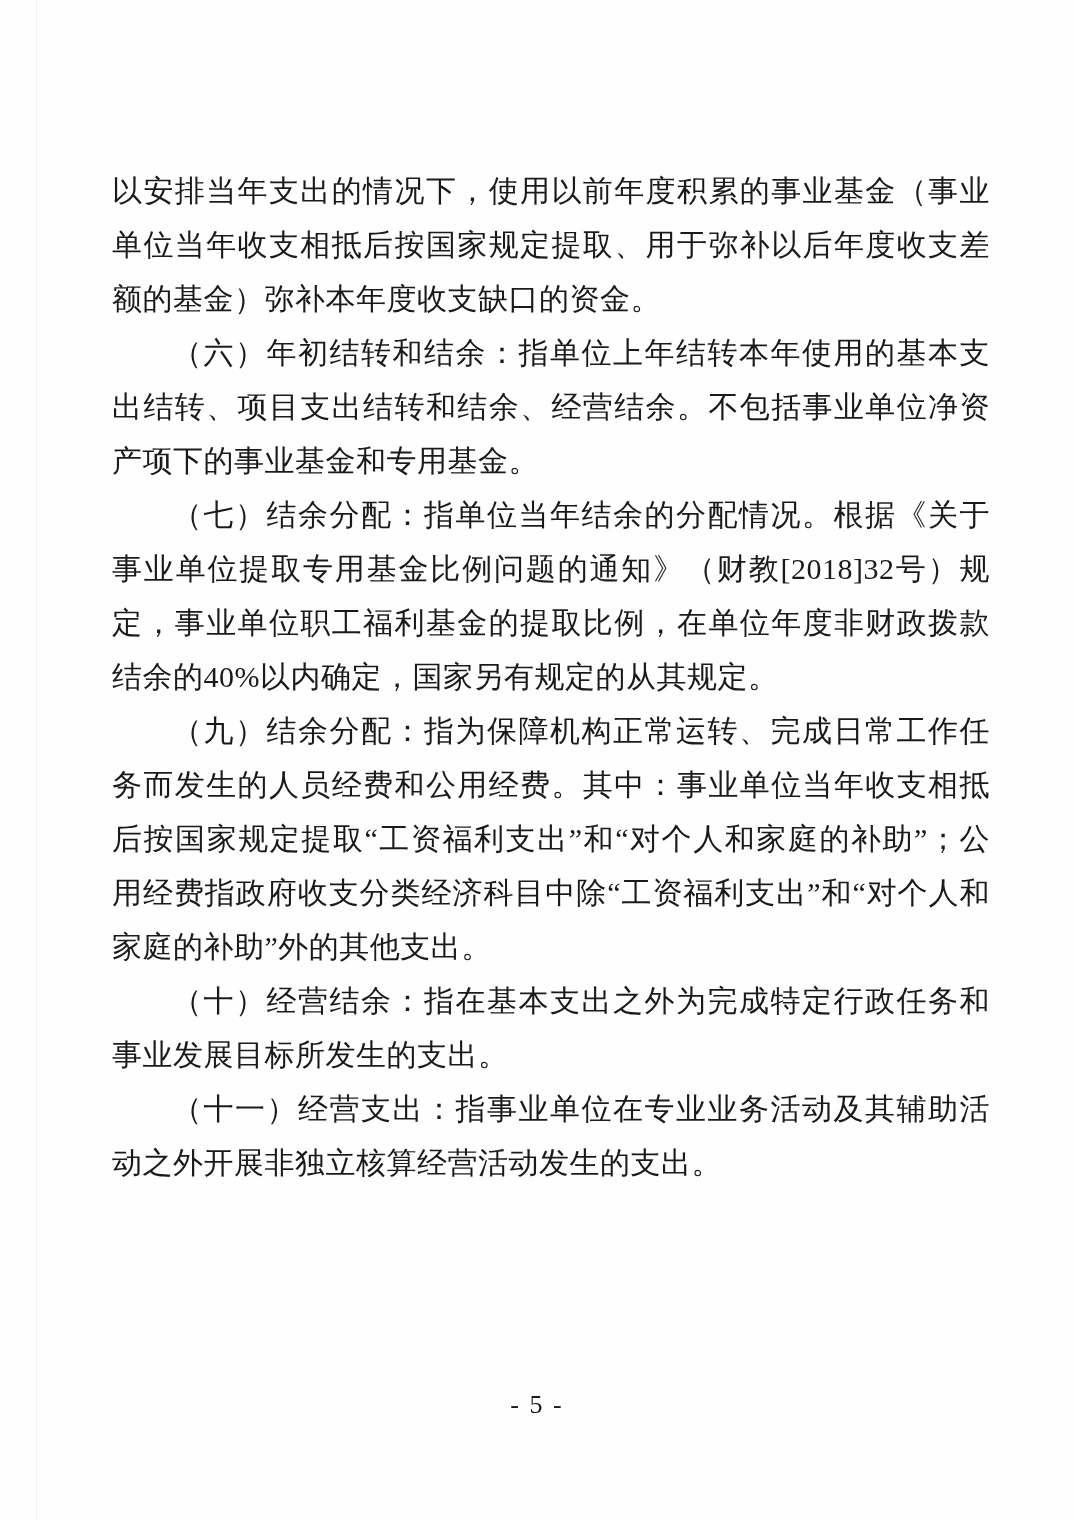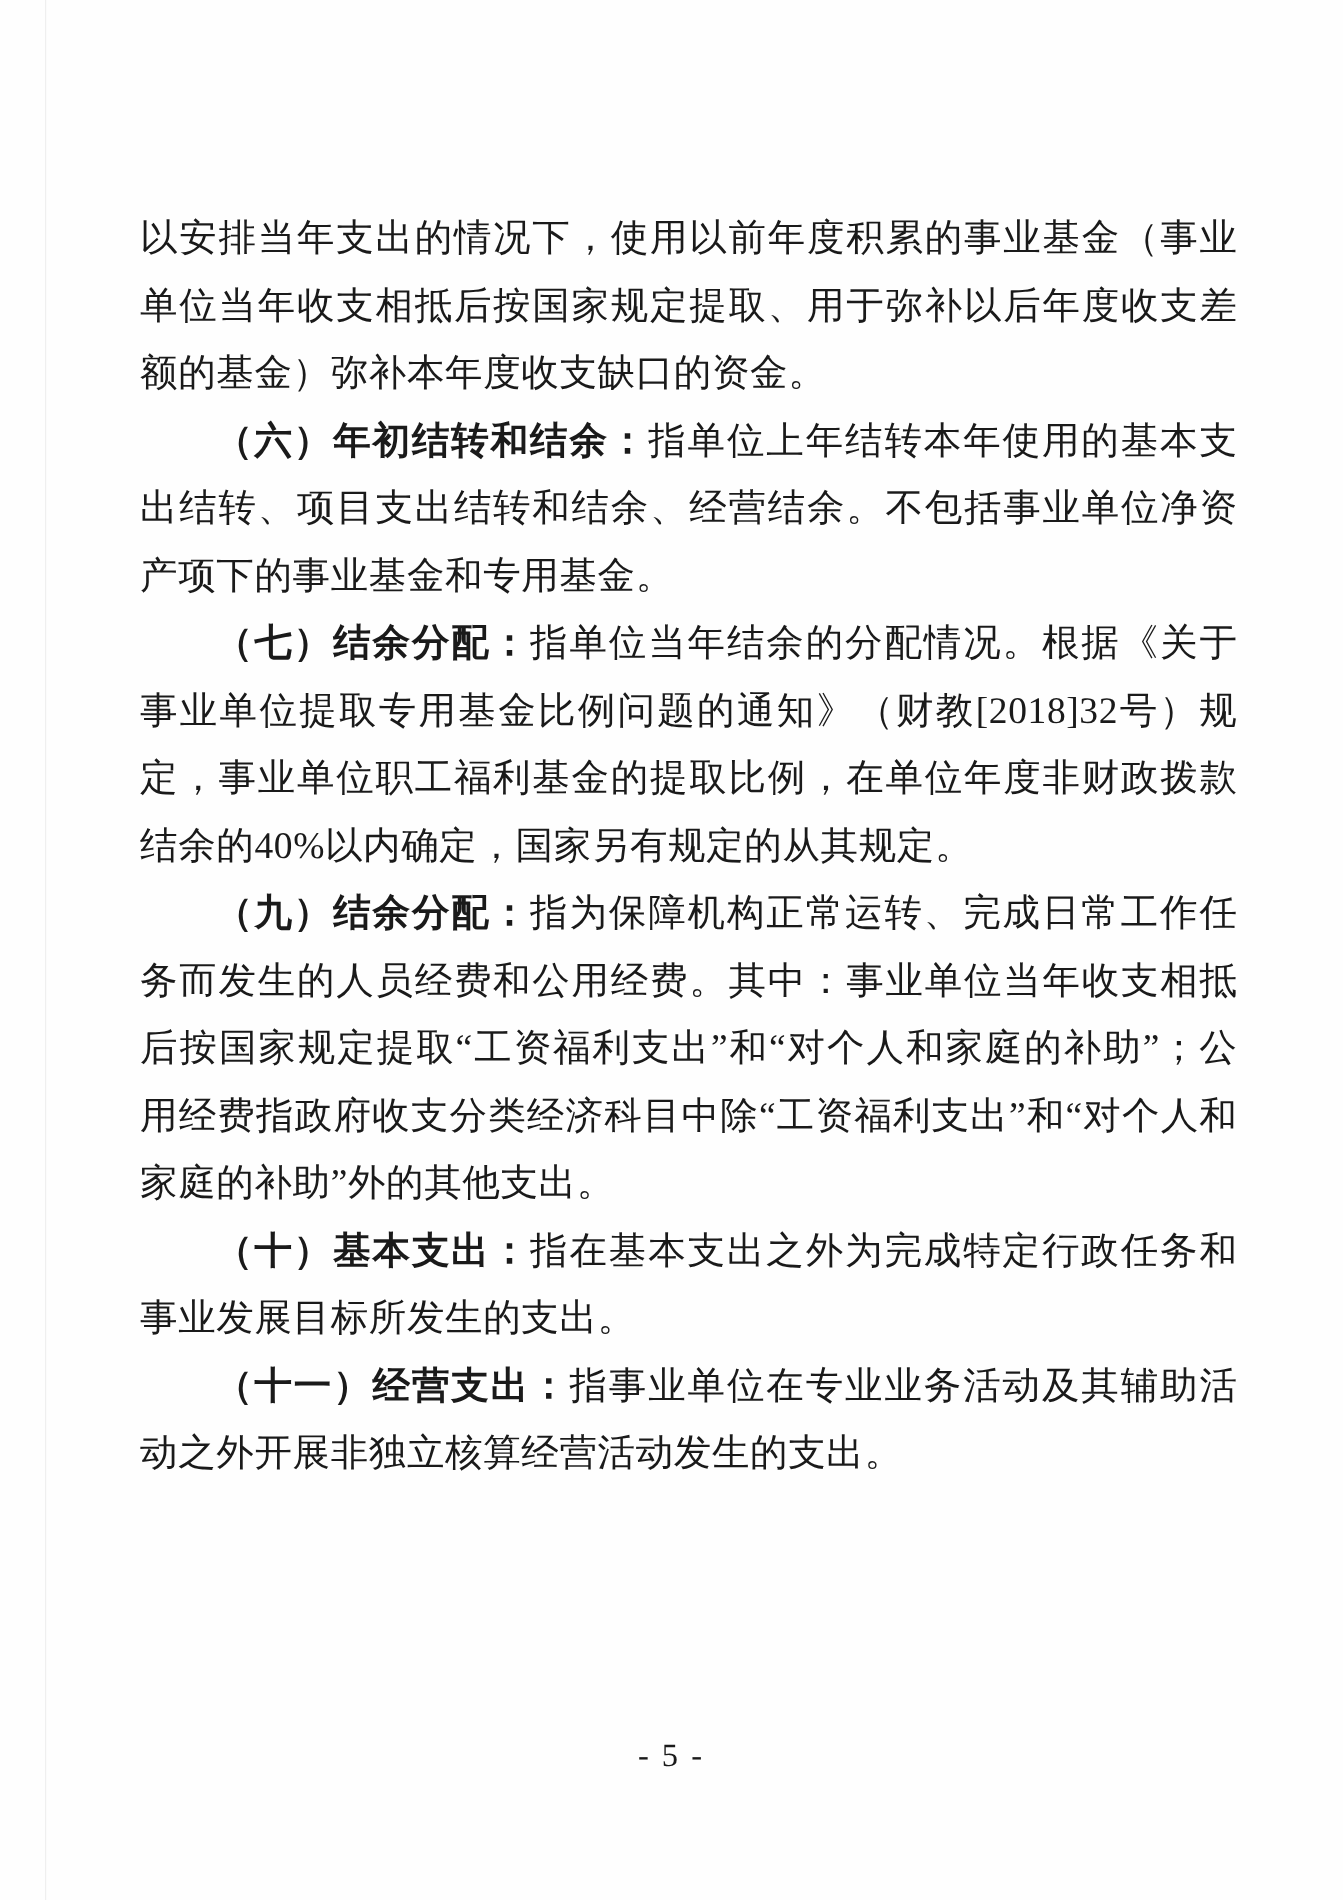--- a/index.html
+++ b/index.html
@@ -40,21 +40,21 @@
     line-height: 54px;
     text-align: justify;
     text-justify: inter-ideograph;
     letter-spacing: 0.5px;
     word-break: break-all;
   }
   .para.indent {
     text-indent: 2em;
   }
   .para .lead {
-    font-weight: 700;
+    font-weight: 400;
   }
   .page-number {
     position: absolute;
     left: 0;
     right: 0;
     top: 1390px;
     text-align: center;
     font-size: 26px;
     letter-spacing: 2px;
     color: #1a1a1a;
@@ -64,18 +64,18 @@
 <body>
 
 <div class="page">
   <div class="scan-edge"></div>
 
   <div class="content" id="content">
       <p class="para"><span>以安排当年支出的情况下，使用以前年度积累的事业基金（事业单位当年收支相抵后按国家规定提取、用于弥补以后年度收支差额的基金）弥补本年度收支缺口的资金。</span></p>
       <p class="para indent"><span class="lead">（六）年初结转和结余：</span><span>指单位上年结转本年使用的基本支出结转、项目支出结转和结余、经营结余。不包括事业单位净资产项下的事业基金和专用基金。</span></p>
       <p class="para indent"><span class="lead">（七）结余分配：</span><span>指单位当年结余的分配情况。根据《关于事业单位提取专用基金比例问题的通知》（财教[2018]32号）规定，事业单位职工福利基金的提取比例，在单位年度非财政拨款结余的40%以内确定，国家另有规定的从其规定。</span></p>
       <p class="para indent"><span class="lead">（九）结余分配：</span><span>指为保障机构正常运转、完成日常工作任务而发生的人员经费和公用经费。其中：事业单位当年收支相抵后按国家规定提取“工资福利支出”和“对个人和家庭的补助”；公用经费指政府收支分类经济科目中除“工资福利支出”和“对个人和家庭的补助”外的其他支出。</span></p>
-      <p class="para indent"><span class="lead">（十）基本支出：</span><span>指在基本支出之外为完成特定行政任务和事业发展目标所发生的支出。</span></p>
+      <p class="para indent"><span class="lead">（十）经营结余：</span><span>指在基本支出之外为完成特定行政任务和事业发展目标所发生的支出。</span></p>
       <p class="para indent"><span class="lead">（十一）经营支出：</span><span>指事业单位在专业业务活动及其辅助活动之外开展非独立核算经营活动发生的支出。</span></p>
     </div>
 
   <div class="page-number">- 5 -</div>
 </div>
 
 </body></html>

